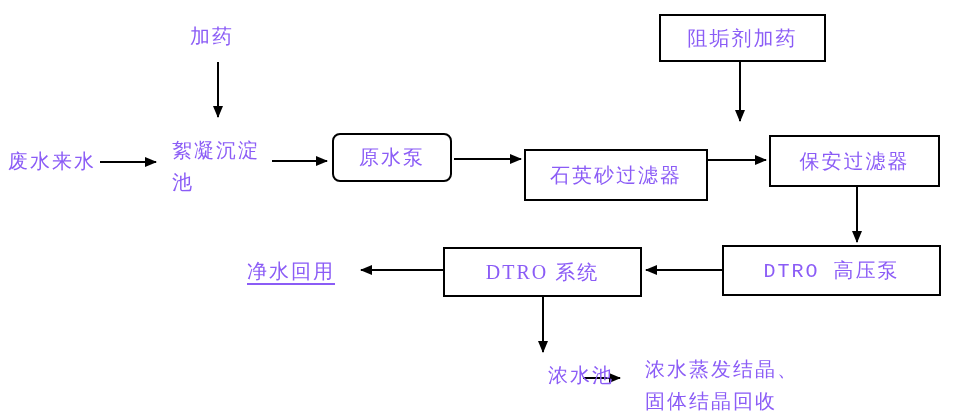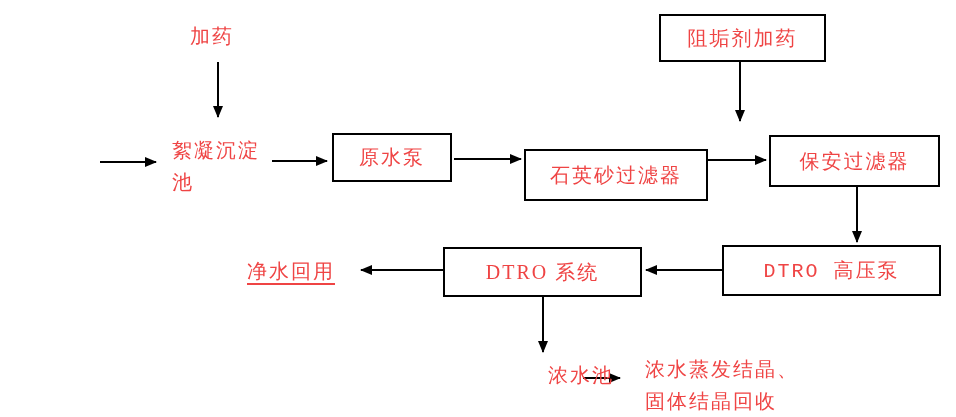--- a/index.html
+++ b/index.html
@@ -1,21 +1,21 @@
 <!DOCTYPE html>
 <html><head>
 <meta charset="utf-8">
 <style>
   html,body{margin:0;padding:0;background:#ffffff;}
   .canvas{
     position:relative;
     width:944px;height:417px;
     background:#ffffff;
     font-family:"Liberation Serif","DejaVu Serif",serif;
-    color:#ef4444;
+    color:#8b5cf6;
     overflow:hidden;
   }
   .arrows{position:absolute;left:0;top:0;width:956px;height:417px;pointer-events:none;}
   .node{
     position:absolute;
     box-sizing:border-box;
     border:2px solid #000000;
     background:#ffffff;
     display:flex;align-items:center;justify-content:center;
     font-size:20px;letter-spacing:2px;
@@ -55,32 +55,33 @@
     <line x1="740" y1="62" x2="740" y2="121" stroke="#000" stroke-width="2" marker-end="url(#ah)"></line>
     <line x1="857" y1="187" x2="857" y2="242" stroke="#000" stroke-width="2" marker-end="url(#ah)"></line>
     <line x1="722" y1="270" x2="646" y2="270" stroke="#000" stroke-width="2" marker-end="url(#ah)"></line>
     <line x1="443" y1="270" x2="361" y2="270" stroke="#000" stroke-width="2" marker-end="url(#ah)"></line>
     <line x1="543" y1="297" x2="543" y2="352" stroke="#000" stroke-width="2" marker-end="url(#ah)"></line>
     <line x1="583" y1="378" x2="620" y2="378" stroke="#000" stroke-width="2" marker-end="url(#ah)"></line>
   </svg>
 
   <div class="label" style="left:190px;top:20px;">加药</div>
 
+  <div class="label" style="left:8px;top:145px;">废水来水</div>
 
   <div class="label" style="left:172px;top:134px;">絮凝沉淀
 池</div>
 
   <div class="label spellcheck" style="left:247px;top:255px;">净水回用</div>
 
   <div class="label" style="left:503px;top:359px;margin-left:45px;">浓水池</div>
 
   <div class="label" style="left:645px;top:353px;">浓水蒸发结晶、
 固体结晶回收</div>
 
-  <div class="node" style="left:332px;top:133px;width:120px;height:49px;">原水泵</div>
+  <div class="node" style="left:332px;top:133px;width:120px;height:49px;border-radius:8px;">原水泵</div>
 
   <div class="node" style="left:524px;top:133px;width:184px;height:52px;margin-top:16px;">石英砂过滤器</div>
 
   <div class="node" style="left:769px;top:135px;width:171px;height:52px;">保安过滤器</div>
 
   <div class="node" style="left:659px;top:14px;width:167px;height:48px;">阻垢剂加药</div>
 
   <div class="node" style="left:722px;top:245px;width:219px;height:51px;font-family:Liberation Mono, monospace;">DTRO 高压泵</div>
 
   <div class="node" style="left:443px;top:247px;width:199px;height:50px;">DTRO 系统</div>

